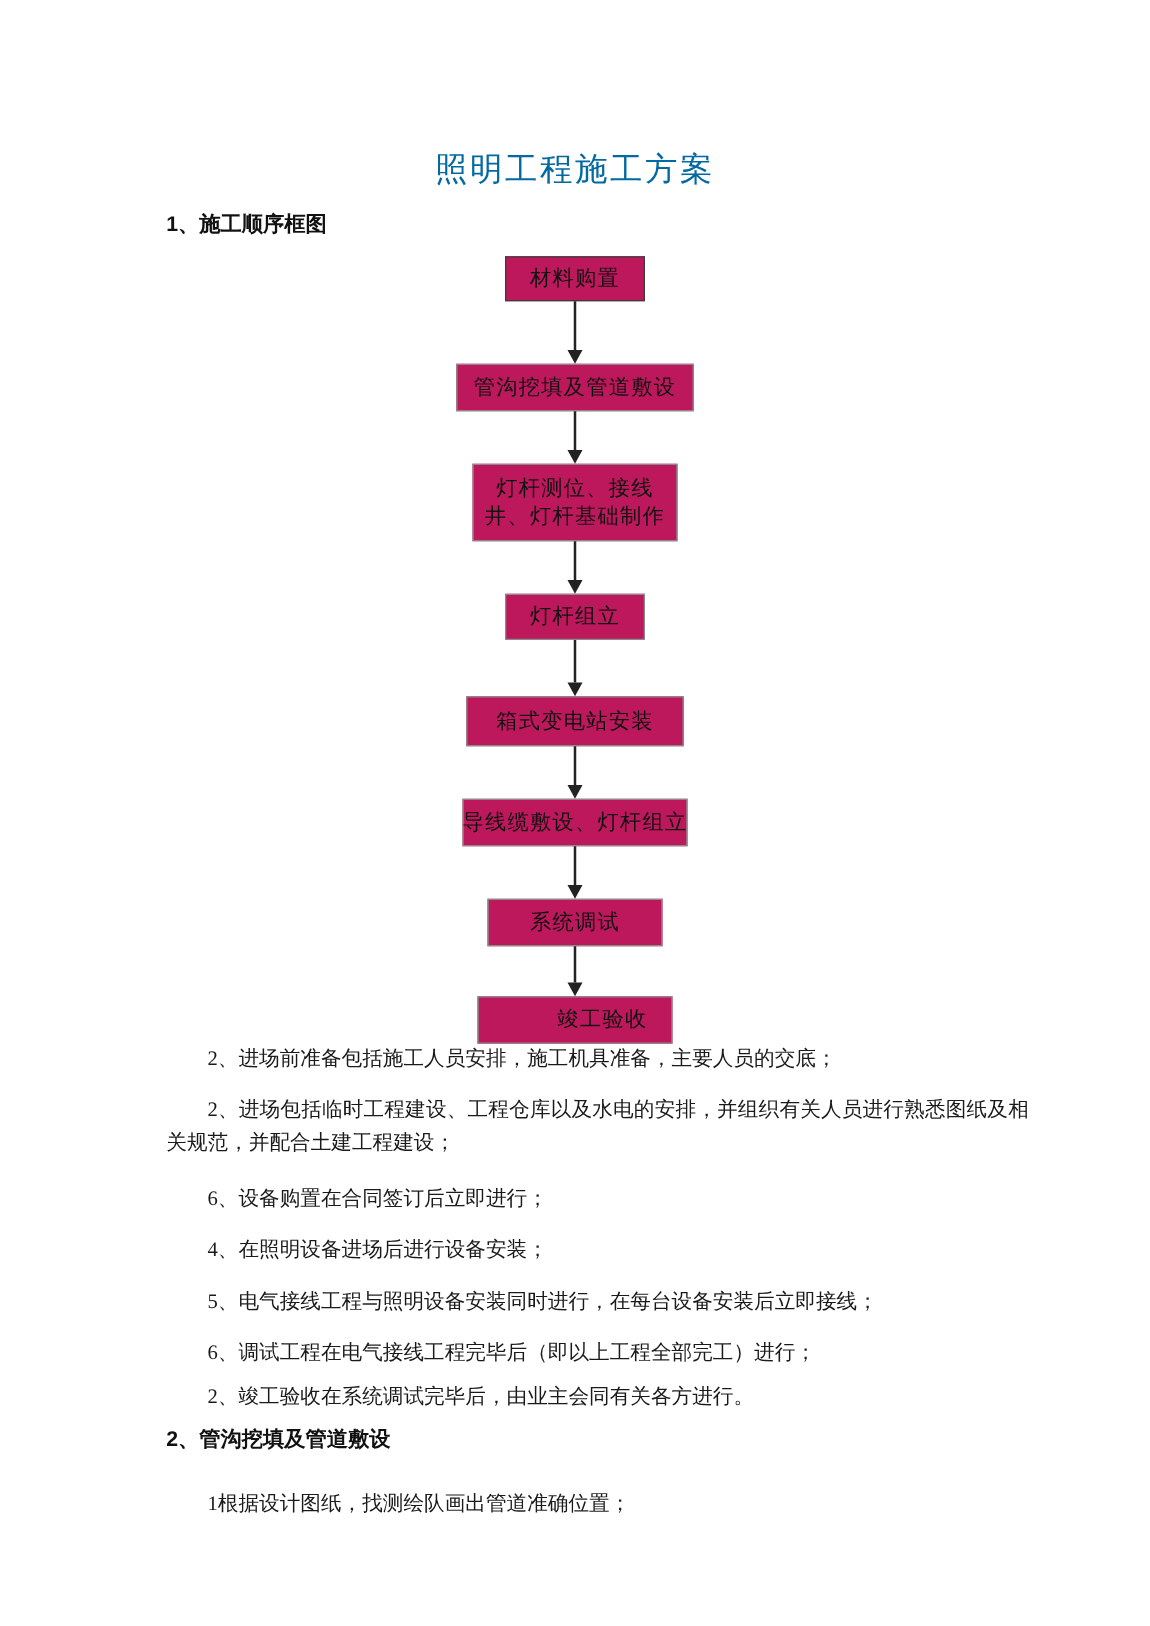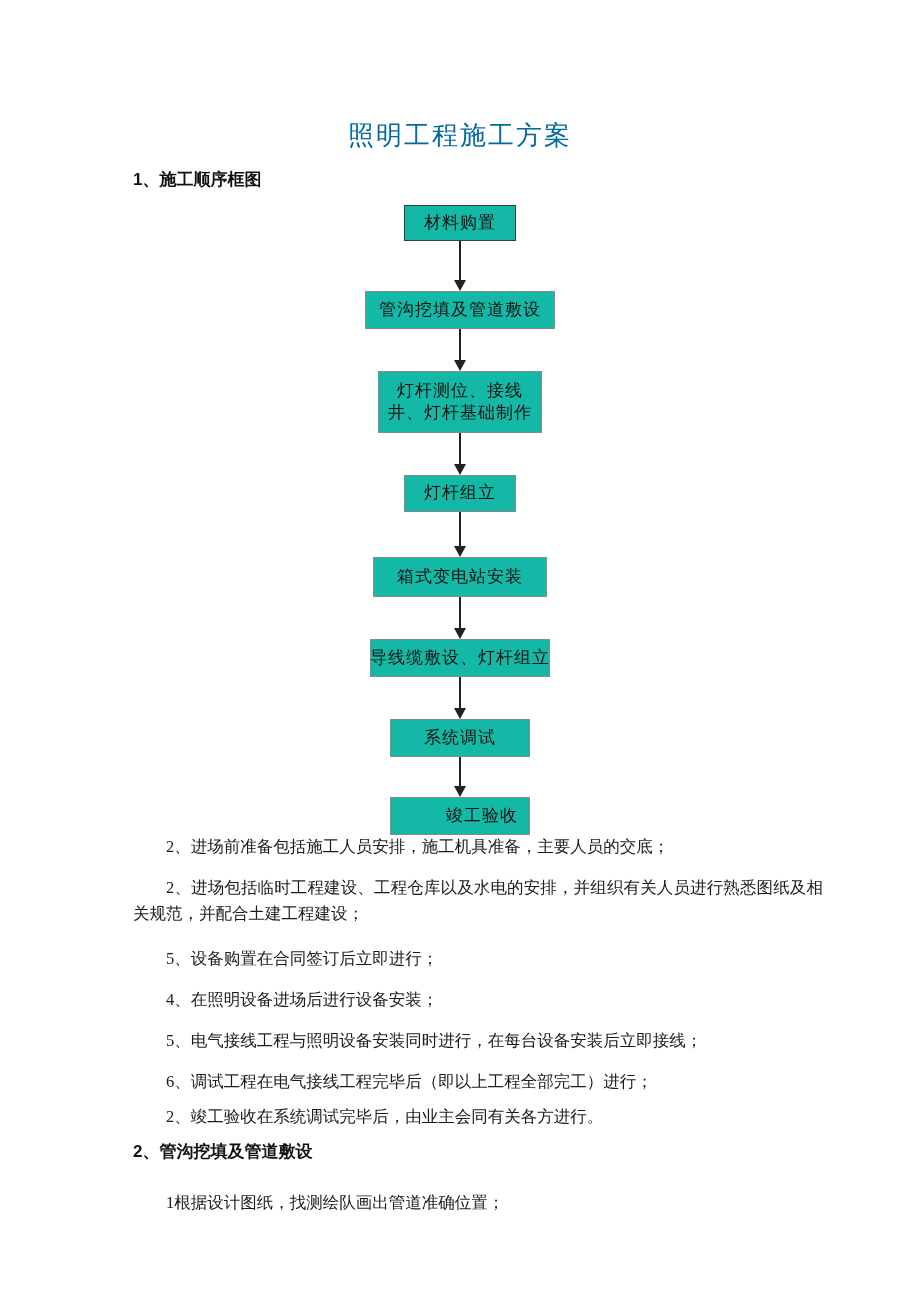--- a/index.html
+++ b/index.html
@@ -62,21 +62,21 @@
     width: 920px;
   }
   .flow-row {
     display: flex;
     justify-content: center;
     align-items: center;
   }
   .flow-box {
     box-sizing: border-box;
     border: 1px solid #8a8a8a;
-    background: #14b8a6;
+    background: #be185d;
     text-align: center;
     font-size: 17px;
     line-height: 1.32;
     color: #111;
     display: flex;
     flex-direction: column;
     justify-content: center;
     align-items: center;
     font-family: "Liberation Serif", "DejaVu Serif", serif;
     letter-spacing: 1px;
@@ -216,32 +216,32 @@
       </div>
     </div>
     <div class="connector" style="height:40px;">
       <span class="arrow" style="height:40px;">
         <span class="shaft" style="height:29px;"></span>
           <span class="head"></span>
       </span>
     </div>
 
     <div class="flow-row">
-      <div class="flow-box" style="width:140px;height:38px;padding-left:44px;">
+      <div class="flow-box" style="width:156px;height:38px;padding-left:44px;">
         <span class="ln">竣工验收</span>
       </div>
     </div>
 
   </div>
 
   <div class="para" style="top:834px;"><span class="indent"></span><span>2、进场前准备包括施工人员安排，施工机具准备，主要人员的交底；</span></div>
 
   <div class="para" style="top:875px;"><span class="indent"></span><span>2、进场包括临时工程建设、工程仓库以及水电的安排，并组织有关人员进行熟悉图纸及相关规范，并配合土建工程建设；</span></div>
 
-  <div class="para" style="top:946px;"><span class="indent"></span><span>5、设备购置在合同签订后立即进行；</span></div>
+  <div class="para" style="top:946px;"><span class="indent"></span><span>6、设备购置在合同签订后立即进行；</span></div>
 
   <div class="para" style="top:987px;"><span class="indent"></span><span>4、在照明设备进场后进行设备安装；</span></div>
 
   <div class="para" style="top:1028px;"><span class="indent"></span><span>5、电气接线工程与照明设备安装同时进行，在每台设备安装后立即接线；</span></div>
 
   <div class="para" style="top:1069px;"><span class="indent"></span><span>6、调试工程在电气接线工程完毕后（即以上工程全部完工）进行；</span></div>
 
   <div class="para" style="top:1104px;"><span class="indent"></span><span>2、竣工验收在系统调试完毕后，由业主会同有关各方进行。</span></div>
 
   <div class="section-heading" id="heading-2"><span>2、</span><span class="sect-text">管沟挖填及管道敷设</span></div>

